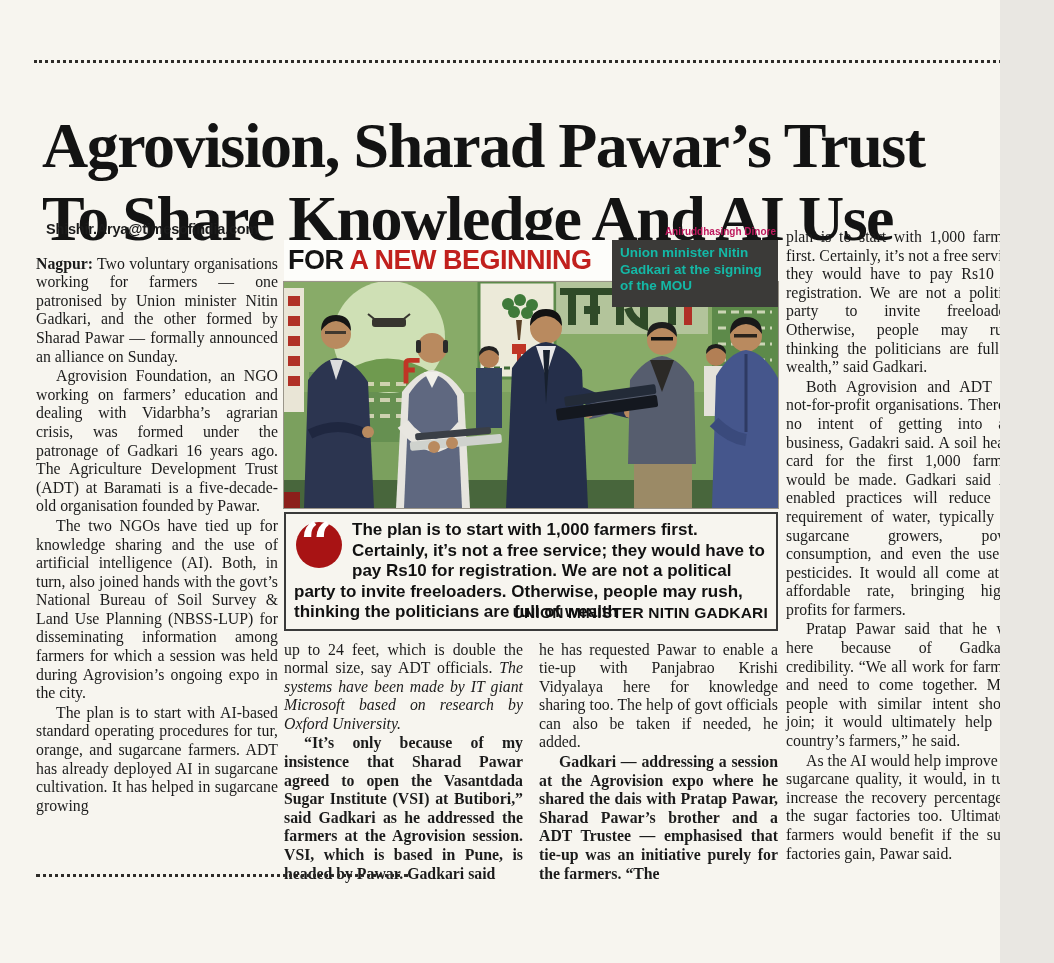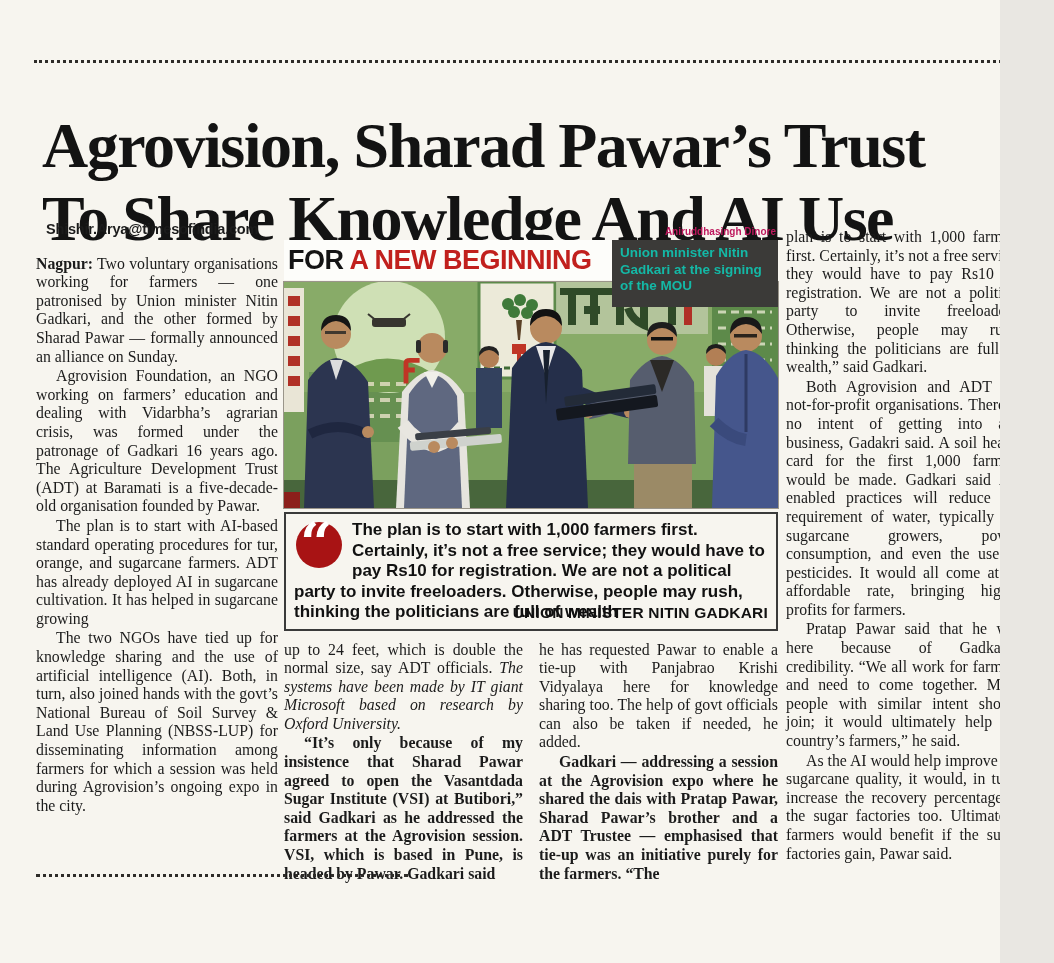--- a/index.html
+++ b/index.html
@@ -59,22 +59,22 @@
 
   <h1 class="headline">
     <div>Agrovision, Sharad Pawar’s Trust</div>
     <div>To Share Knowledge And AI Use</div>
   </h1>
 
   <div class="col left-col">
     <div class="byline">Shishir.Arya@timesofindia.com</div>
     <p><b>Nagpur:</b><span> Two voluntary organisations working for farmers — one patronised by Union minister Nitin Gadkari, and the other formed by Sharad Pawar — formally announced an alliance on Sunday.</span></p>
     <p class="ind">Agrovision Foundation, an NGO working on farmers’ education and dealing with Vidarbha’s agrarian crisis, was formed under the patronage of Gadkari 16 years ago. The Agriculture Development Trust (ADT) at Baramati is a five-decade-old organisation founded by Pawar.</p>
+    <p class="ind">The two NGOs have tied up for knowledge sharing and the use of artificial intelligence (AI). Both, in turn, also joined hands with the govt’s National Bureau of Soil Survey &amp; Land Use Planning (NBSS-LUP) for disseminating information among farmers for which a session was held during Agrovision’s ongoing expo in the city.</p>
     <p class="ind">The plan is to start with AI-based standard operating procedures for tur, orange, and sugarcane farmers. ADT has already deployed AI in sugarcane cultivation. It has helped in sugarcane growing</p>
-    <p class="ind">The two NGOs have tied up for knowledge sharing and the use of artificial intelligence (AI). Both, in turn, also joined hands with the govt’s National Bureau of Soil Survey &amp; Land Use Planning (NBSS-LUP) for disseminating information among farmers for which a session was held during Agrovision’s ongoing expo in the city.</p>
   </div>
 
   <div class="center-col">
     <div class="credit">Aniruddhasingh Dinore</div>
 
     <div class="kicker-row">
       <div class="kicker">
         <span>FOR</span>
         <span class="red">A NEW BEGINNING</span>
       </div>

